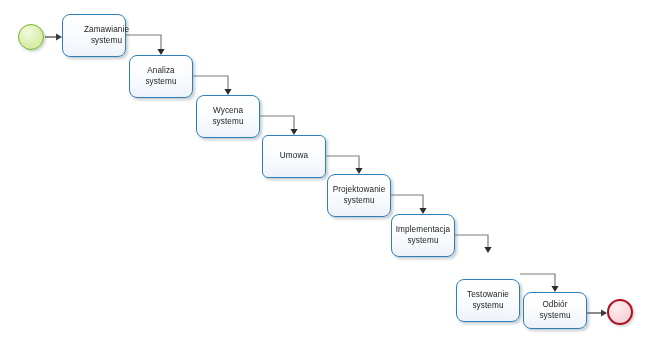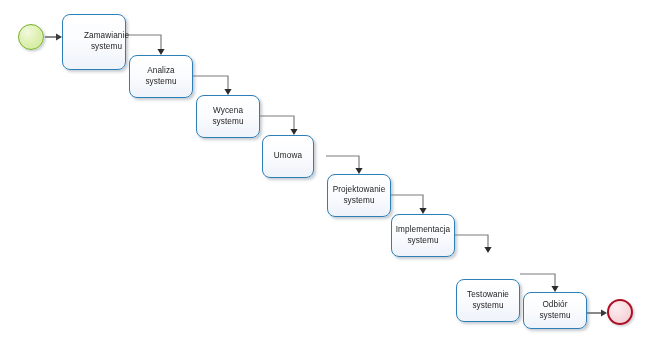--- a/index.html
+++ b/index.html
@@ -86,33 +86,33 @@
         <polygon points="484.4,247 491.6,247 488,253" fill="#2b2b2b"></polygon>
         <path d="M 520 274 L 555 274 L 555 286" fill="none" stroke="#7d7d7d" stroke-width="1.2" stroke-linecap="butt" stroke-linejoin="miter"></path>
         <polygon points="551.4,286 558.6,286 555,292" fill="#2b2b2b"></polygon>
         <path d="M 587 313 L 603 313" fill="none" stroke="#3b3b3b" stroke-width="1.2" stroke-linecap="butt" stroke-linejoin="miter"></path>
         <polygon points="601,309.4 601,316.6 607,313" fill="#3b3b3b"></polygon>
       </g>
   </svg>
 
   <div class="event event-start" id="start-event" style="left: 18px; top: 24px; width: 26px; height: 26px;"></div>
 
-  <div class="task" style="left: 62px; top: 14px; width: 64px; height: 56px; padding-left: 28px;">
+  <div class="task" style="left: 62px; top: 14px; width: 64px; height: 43px; padding-left: 28px;">
     <span class="task-label">Zamawianie
 systemu</span>
   </div>
   <div class="task" style="left: 129px; top: 55px; width: 64px; height: 43px;">
     <span class="task-label">Analiza
 systemu</span>
   </div>
   <div class="task" style="left: 196px; top: 95px; width: 64px; height: 43px;">
     <span class="task-label">Wycena
 systemu</span>
   </div>
-  <div class="task" style="left: 262px; top: 135px; width: 52px; height: 43px;">
+  <div class="task" style="left: 262px; top: 135px; width: 64px; height: 43px; border-radius: 6px;">
     <span class="task-label">Umowa</span>
   </div>
   <div class="task" style="left: 327px; top: 174px; width: 64px; height: 43px;">
     <span class="task-label">Projektowanie
 systemu</span>
   </div>
   <div class="task" style="left: 391px; top: 214px; width: 64px; height: 43px; align-items: center;">
     <span class="task-label">Implementacja
 systemu</span>
   </div>

